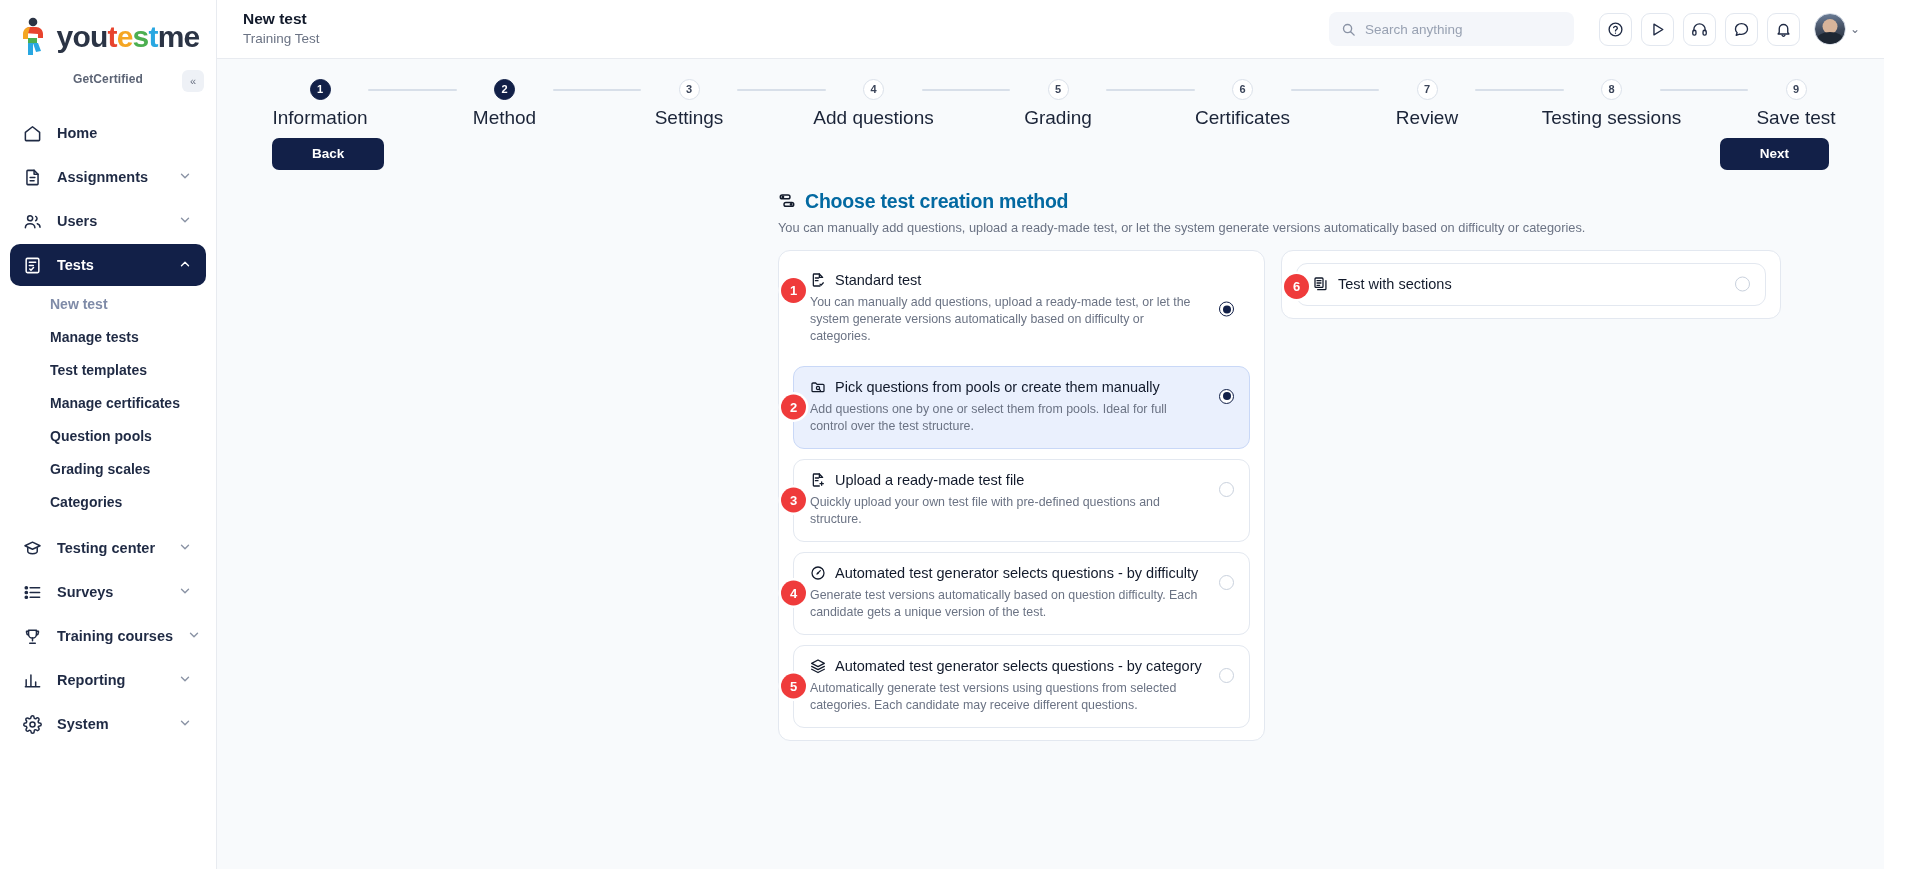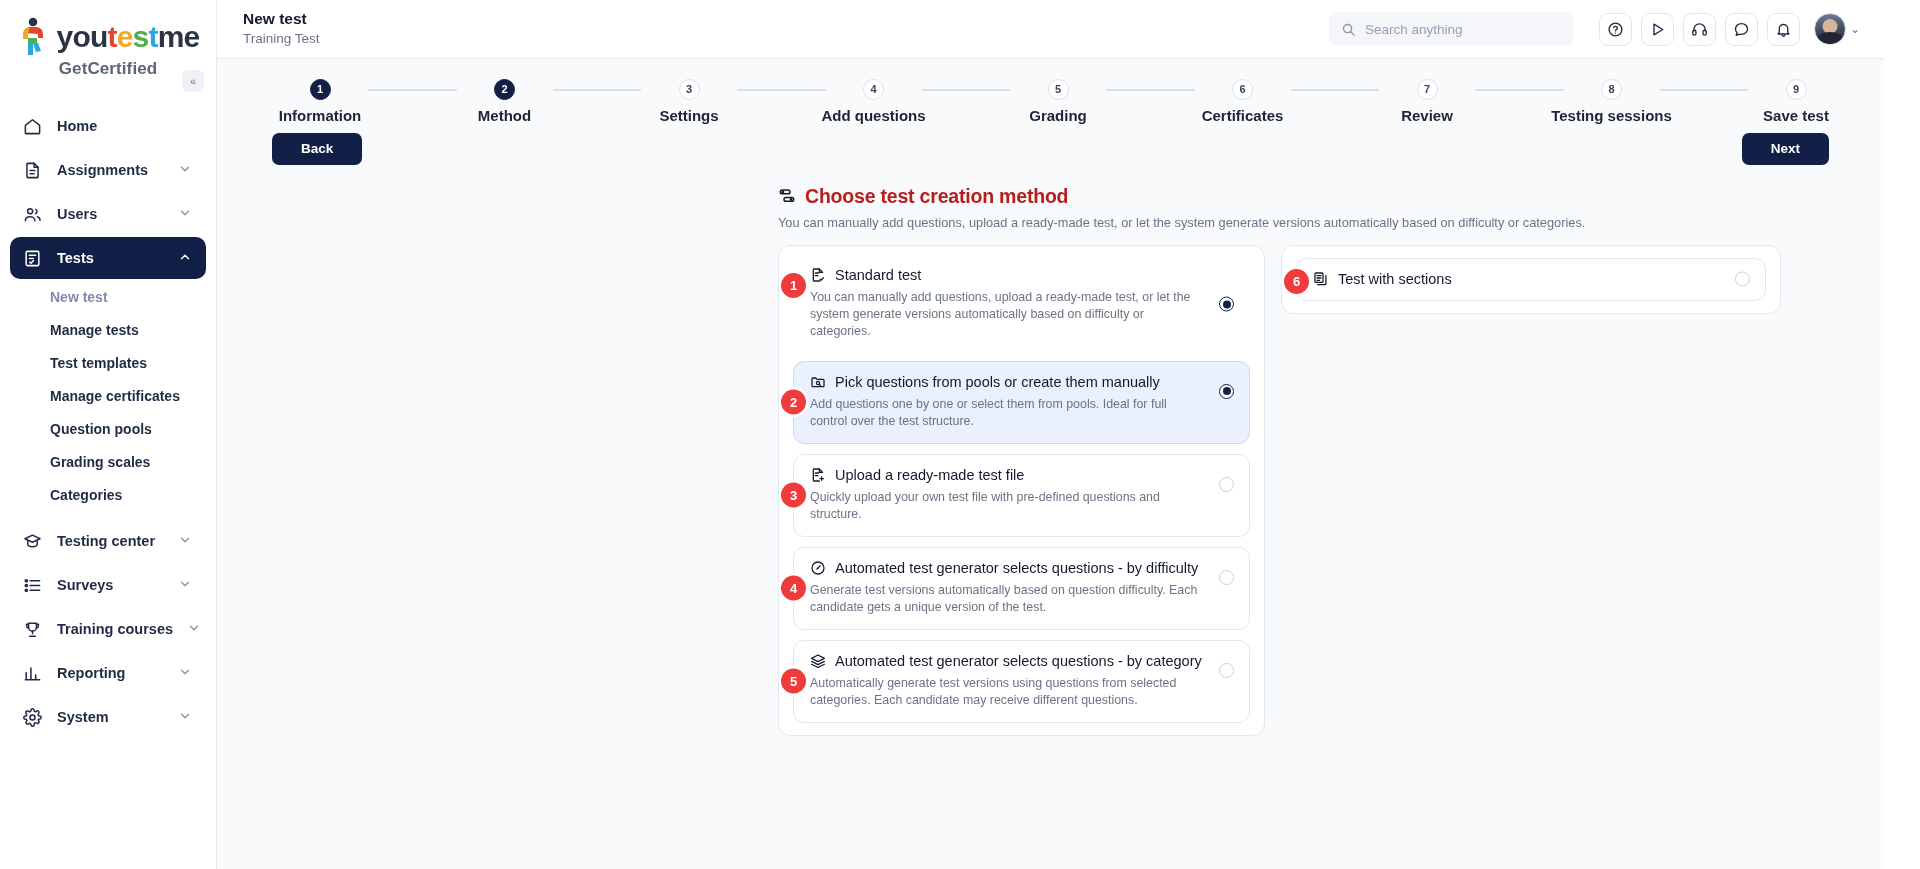--- a/index.html
+++ b/index.html
@@ -21,21 +21,21 @@
   .logo-wrap { padding: 17px 0 0 0; text-align: center; position: relative; }
   .logo-row { display: flex; align-items: center; justify-content: center; gap: 6px; }
   .logo-mark { width: 34px; height: 40px; position: relative; }
   .logo-text { font-size: 30px; font-weight: 700; letter-spacing: -0.8px; line-height: 1; }
   .lt-you { color: #2b3445; }
   .lt-t1 { color: #e8442e; }
   .lt-e { color: #f5a623; }
   .lt-s { color: #4caf50; }
   .lt-t2 { color: #29a7e1; }
   .lt-me { color: #2b3445; }
-  .logo-sub { font-size: 17px; color: #5c6475; font-weight: 600; margin-top: 2px; letter-spacing: 0.1px; }
+  .logo-sub { font-size: 12px; color: #5c6475; font-weight: 600; margin-top: 15px; letter-spacing: 0.1px; }
   .collapse-btn {
     position: absolute; right: 12px; top: 70px;
     width: 22px; height: 22px; border-radius: 6px;
     background: #eef1f6; color: #6b7punct;
     color: #6b7384; font-size: 11px;
     display: flex; align-items: center; justify-content: center;
     cursor: pointer; border: none;
   }
   .nav { margin-top: 26px; }
   .nav-item {
@@ -104,33 +104,33 @@
     position: relative;
   }
   .step { display: flex; flex-direction: column; align-items: center; width: 96px; flex: 0 0 auto; }
   .step-bubble {
     width: 21px; height: 21px; border-radius: 50%;
     display: flex; align-items: center; justify-content: center;
     font-size: 11px; font-weight: 700; line-height: 1;
   }
   .step-bubble.done { background: #122048; color: #ffffff; border: 1px solid #122048; }
   .step-bubble.todo { background: #ffffff; color: #3a4459; border: 1px solid #dbe1ea; }
-  .step-label { margin-top: 7px; font-size: 15px; font-weight: 700; color: #1b2438; white-space: nowrap; }
+  .step-label { margin-top: 7px; font-size: 19px; font-weight: 400; color: #1b2438; white-space: nowrap; }
   .step-line { flex: 1; height: 2px; background: #d8dfe9; margin-top: 10px; min-width: 30px; border-radius: 2px; }
 
   .nav-btns { display: flex; justify-content: space-between; padding: 9px 55px 0 55px; }
   .btn {
     border: none; border-radius: 7px; background: #122048; color: #ffffff;
     font-family: "Liberation Sans", sans-serif; font-size: 13.5px; font-weight: 700;
-    padding: 9px 29px; cursor: pointer; line-height: 1;
+    padding: 9px 40px; cursor: pointer; line-height: 1;
   }
 
   .panel { margin: 20px 0 0 0; padding: 0 0 0 561px; }
   .panel-head { display: flex; align-items: center; gap: 9px; }
-  .panel-title { font-size: 19.5px; font-weight: 700; color: #b91c1c; letter-spacing: -0.2px; }
+  .panel-title { font-size: 19.5px; font-weight: 700; color: #0369a1; letter-spacing: -0.2px; }
   .panel-desc { font-size: 12.8px; color: #6b7384; margin-top: 7px; }
 
   .cols { display: flex; gap: 16px; margin-top: 15px; align-items: flex-start; }
   .col-left { width: 487px; flex: 0 0 487px; position: relative; }
   .col-right { width: 500px; flex: 0 0 500px; position: relative; }
 
   .group-box {
     border: 1px solid #e3e8f0; border-radius: 12px; background: #ffffff;
     padding: 12px 14px; display: flex; flex-direction: column; gap: 10px;
   }

